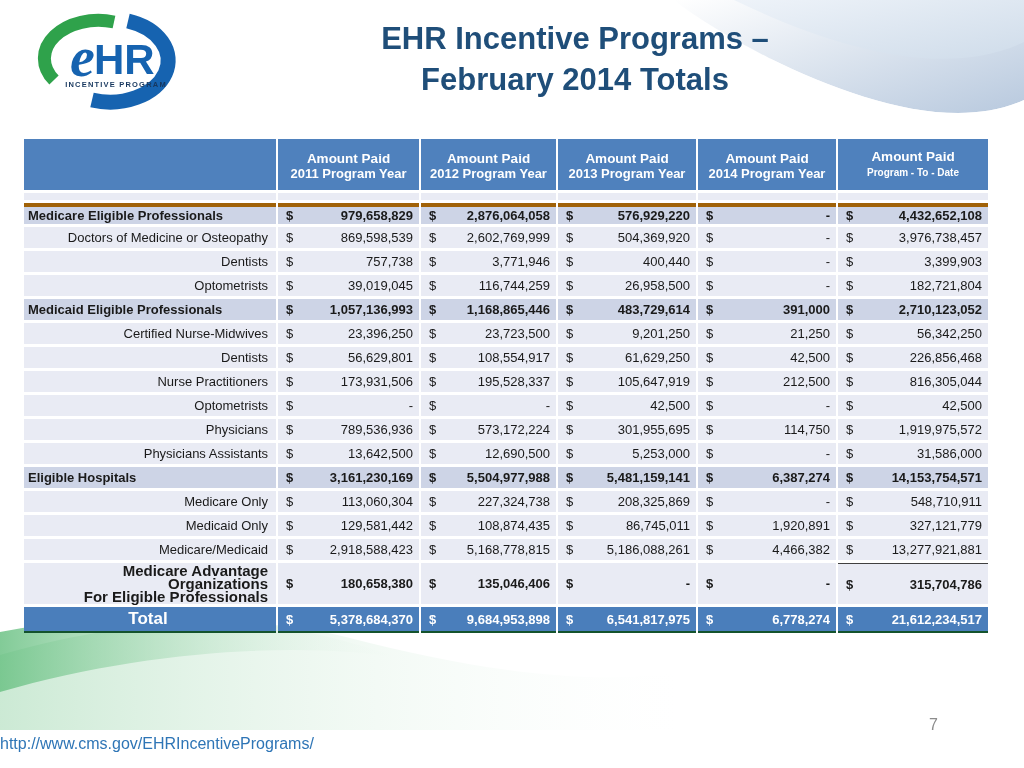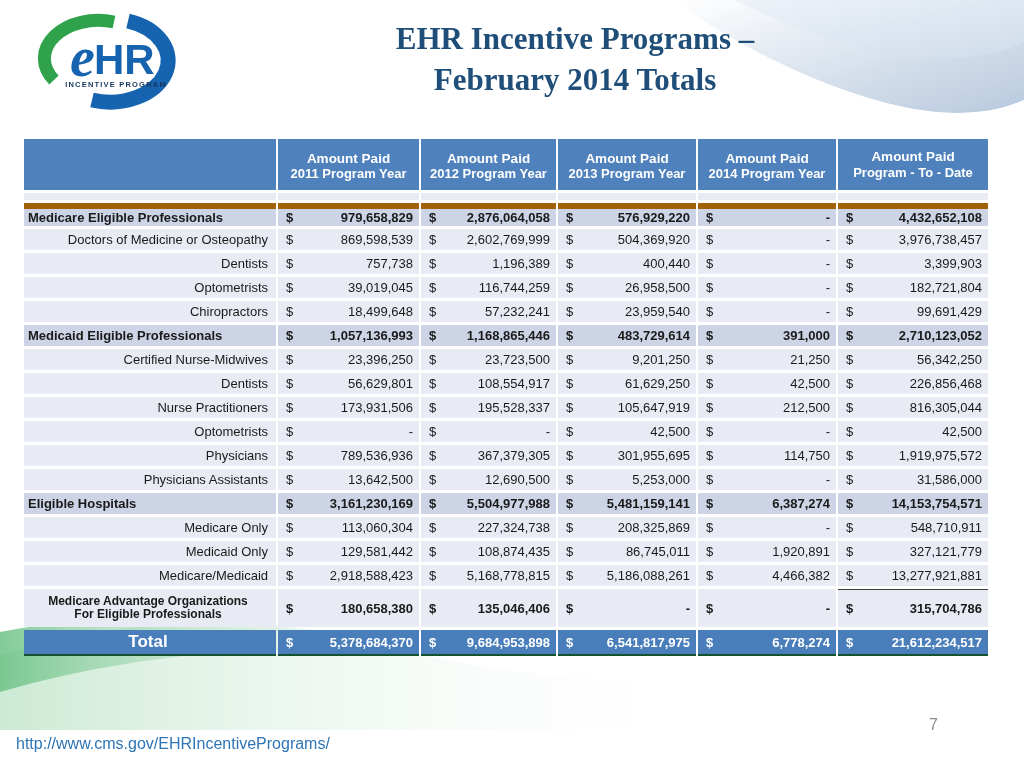--- a/index.html
+++ b/index.html
@@ -20,59 +20,59 @@
 
   
   .swoosh-tr{position:absolute;top:0;right:0;width:380px;height:155px;z-index:0;}
   .swoosh-bl{position:absolute;left:0;bottom:38px;width:680px;height:130px;z-index:0;}
 
   
   .logo{position:absolute;left:28px;top:12px;width:150px;height:102px;z-index:2;}
 
   
   .title{position:absolute;left:270px;top:18px;width:610px;text-align:center;
-    font-family:Liberation Serif, serif;font-weight:bold;color:var(--title-navy);
+    font-family:Liberation Sans, sans-serif;font-weight:bold;color:var(--title-navy);
     font-size:31px;line-height:41px;z-index:2;}
 
   
   .tbl-wrap{position:absolute;left:22px;top:136px;z-index:3;}
   table{border-collapse:separate;border-spacing:2px 3px;table-layout:fixed;width:968px;}
   col.c-label{width:252px;}
   col.c-2011{width:141px;}
   col.c-2012{width:135px;}
   col.c-2013{width:138px;}
   col.c-2014{width:138px;}
   col.c-ptd{width:150px;}
 
   thead th{background:var(--header-blue);color:#fff;height:51px;vertical-align:middle;
     padding:2px 2px;}
   thead th.corner{background:var(--header-blue);}
   .h1{font-size:13.5px;font-weight:bold;line-height:17px;}
   .h2{font-size:13px;font-weight:bold;line-height:13px;}
-  th.ptd .h2{font-size:13px;line-height:16px;}
+  th.ptd .h2{font-size:10px;line-height:16px;}
 
   tbody td{height:21px;font-size:13px;vertical-align:middle;background:var(--sub-row-bg);
     color:#1a1a1a;}
   tr.row-spacer td{height:7px;}
   .label-cell{padding:1px 8px 1px 4px;}
   tr.row-sub .label-cell{text-align:right;padding-left:40px;}
   tr.row-section td{background:var(--section-row-bg);font-weight:bold;}
   tr.row-section .label-cell{text-align:left;}
-  tr.row-spacer + tr.row-section td{border-top:6px solid #a16207;}
+  tr.row-spacer + tr.row-section td{border-top:4px solid #a16207;}
   tr.row-mao td{font-weight:bold;height:38px;}
-  tr.row-mao .label-cell{font-size:12px;line-height:13px;text-align:center;}
+  tr.row-mao .label-cell{font-size:15px;line-height:13px;text-align:right;}
   tr.row-mao td:last-child{border-top:1px solid #404040;}
   tr.row-total td{background:var(--total-row-bg);color:#fff;font-weight:bold;height:26px;
     border-bottom:2px solid #14532d;}
   tr.row-total .label-cell{text-align:center;font-size:17px;}
   .value-cell{padding:1px 6px 1px 8px;text-align:right;white-space:nowrap;}
   .value-cell .cur{float:left;}
 
   
-  .footer-link{position:absolute;left:16px;top:735px;font-size:16px;color:var(--link-blue);
+  .footer-link{position:absolute;left:0;top:735px;font-size:16px;color:var(--link-blue);
     text-decoration:none;z-index:2;}
   .page-number{position:absolute;right:86px;top:716px;font-size:16px;
     color:var(--page-num-gray);z-index:2;}
 </style>
 </head>
 <body>
 
 <div class="slide">
 
   <svg class="swoosh-tr" viewBox="0 0 380 155" aria-hidden="true">
@@ -172,40 +172,32 @@
             <td class="label-cell">Doctors of Medicine or Osteopathy</td>
             <td class="value-cell"><span class="cur">$</span><span class="num">869,598,539</span></td>
             <td class="value-cell"><span class="cur">$</span><span class="num">2,602,769,999</span></td>
             <td class="value-cell"><span class="cur">$</span><span class="num">504,369,920</span></td>
             <td class="value-cell"><span class="cur">$</span><span class="num">-</span></td>
             <td class="value-cell"><span class="cur">$</span><span class="num">3,976,738,457</span></td>
           </tr>
           <tr class="row-sub">
             <td class="label-cell">Dentists</td>
             <td class="value-cell"><span class="cur">$</span><span class="num">757,738</span></td>
-            <td class="value-cell"><span class="cur">$</span><span class="num">1,196,389</span></td>
+            <td class="value-cell"><span class="cur">$</span><span class="num">3,771,946</span></td>
             <td class="value-cell"><span class="cur">$</span><span class="num">400,440</span></td>
             <td class="value-cell"><span class="cur">$</span><span class="num">-</span></td>
             <td class="value-cell"><span class="cur">$</span><span class="num">3,399,903</span></td>
           </tr>
           <tr class="row-sub">
             <td class="label-cell">Optometrists</td>
             <td class="value-cell"><span class="cur">$</span><span class="num">39,019,045</span></td>
             <td class="value-cell"><span class="cur">$</span><span class="num">116,744,259</span></td>
             <td class="value-cell"><span class="cur">$</span><span class="num">26,958,500</span></td>
             <td class="value-cell"><span class="cur">$</span><span class="num">-</span></td>
             <td class="value-cell"><span class="cur">$</span><span class="num">182,721,804</span></td>
-          </tr>
-          <tr class="row-sub">
-            <td class="label-cell">Chiropractors</td>
-            <td class="value-cell"><span class="cur">$</span><span class="num">18,499,648</span></td>
-            <td class="value-cell"><span class="cur">$</span><span class="num">57,232,241</span></td>
-            <td class="value-cell"><span class="cur">$</span><span class="num">23,959,540</span></td>
-            <td class="value-cell"><span class="cur">$</span><span class="num">-</span></td>
-            <td class="value-cell"><span class="cur">$</span><span class="num">99,691,429</span></td>
           </tr>
           <tr class="row-section">
             <td class="label-cell">Medicaid Eligible Professionals</td>
             <td class="value-cell"><span class="cur">$</span><span class="num">1,057,136,993</span></td>
             <td class="value-cell"><span class="cur">$</span><span class="num">1,168,865,446</span></td>
             <td class="value-cell"><span class="cur">$</span><span class="num">483,729,614</span></td>
             <td class="value-cell"><span class="cur">$</span><span class="num">391,000</span></td>
             <td class="value-cell"><span class="cur">$</span><span class="num">2,710,123,052</span></td>
           </tr>
           <tr class="row-sub">
@@ -236,21 +228,21 @@
             <td class="label-cell">Optometrists</td>
             <td class="value-cell"><span class="cur">$</span><span class="num">-</span></td>
             <td class="value-cell"><span class="cur">$</span><span class="num">-</span></td>
             <td class="value-cell"><span class="cur">$</span><span class="num">42,500</span></td>
             <td class="value-cell"><span class="cur">$</span><span class="num">-</span></td>
             <td class="value-cell"><span class="cur">$</span><span class="num">42,500</span></td>
           </tr>
           <tr class="row-sub">
             <td class="label-cell">Physicians</td>
             <td class="value-cell"><span class="cur">$</span><span class="num">789,536,936</span></td>
-            <td class="value-cell"><span class="cur">$</span><span class="num">367,379,305</span></td>
+            <td class="value-cell"><span class="cur">$</span><span class="num">573,172,224</span></td>
             <td class="value-cell"><span class="cur">$</span><span class="num">301,955,695</span></td>
             <td class="value-cell"><span class="cur">$</span><span class="num">114,750</span></td>
             <td class="value-cell"><span class="cur">$</span><span class="num">1,919,975,572</span></td>
           </tr>
           <tr class="row-sub">
             <td class="label-cell">Physicians Assistants</td>
             <td class="value-cell"><span class="cur">$</span><span class="num">13,642,500</span></td>
             <td class="value-cell"><span class="cur">$</span><span class="num">12,690,500</span></td>
             <td class="value-cell"><span class="cur">$</span><span class="num">5,253,000</span></td>
             <td class="value-cell"><span class="cur">$</span><span class="num">-</span></td>

